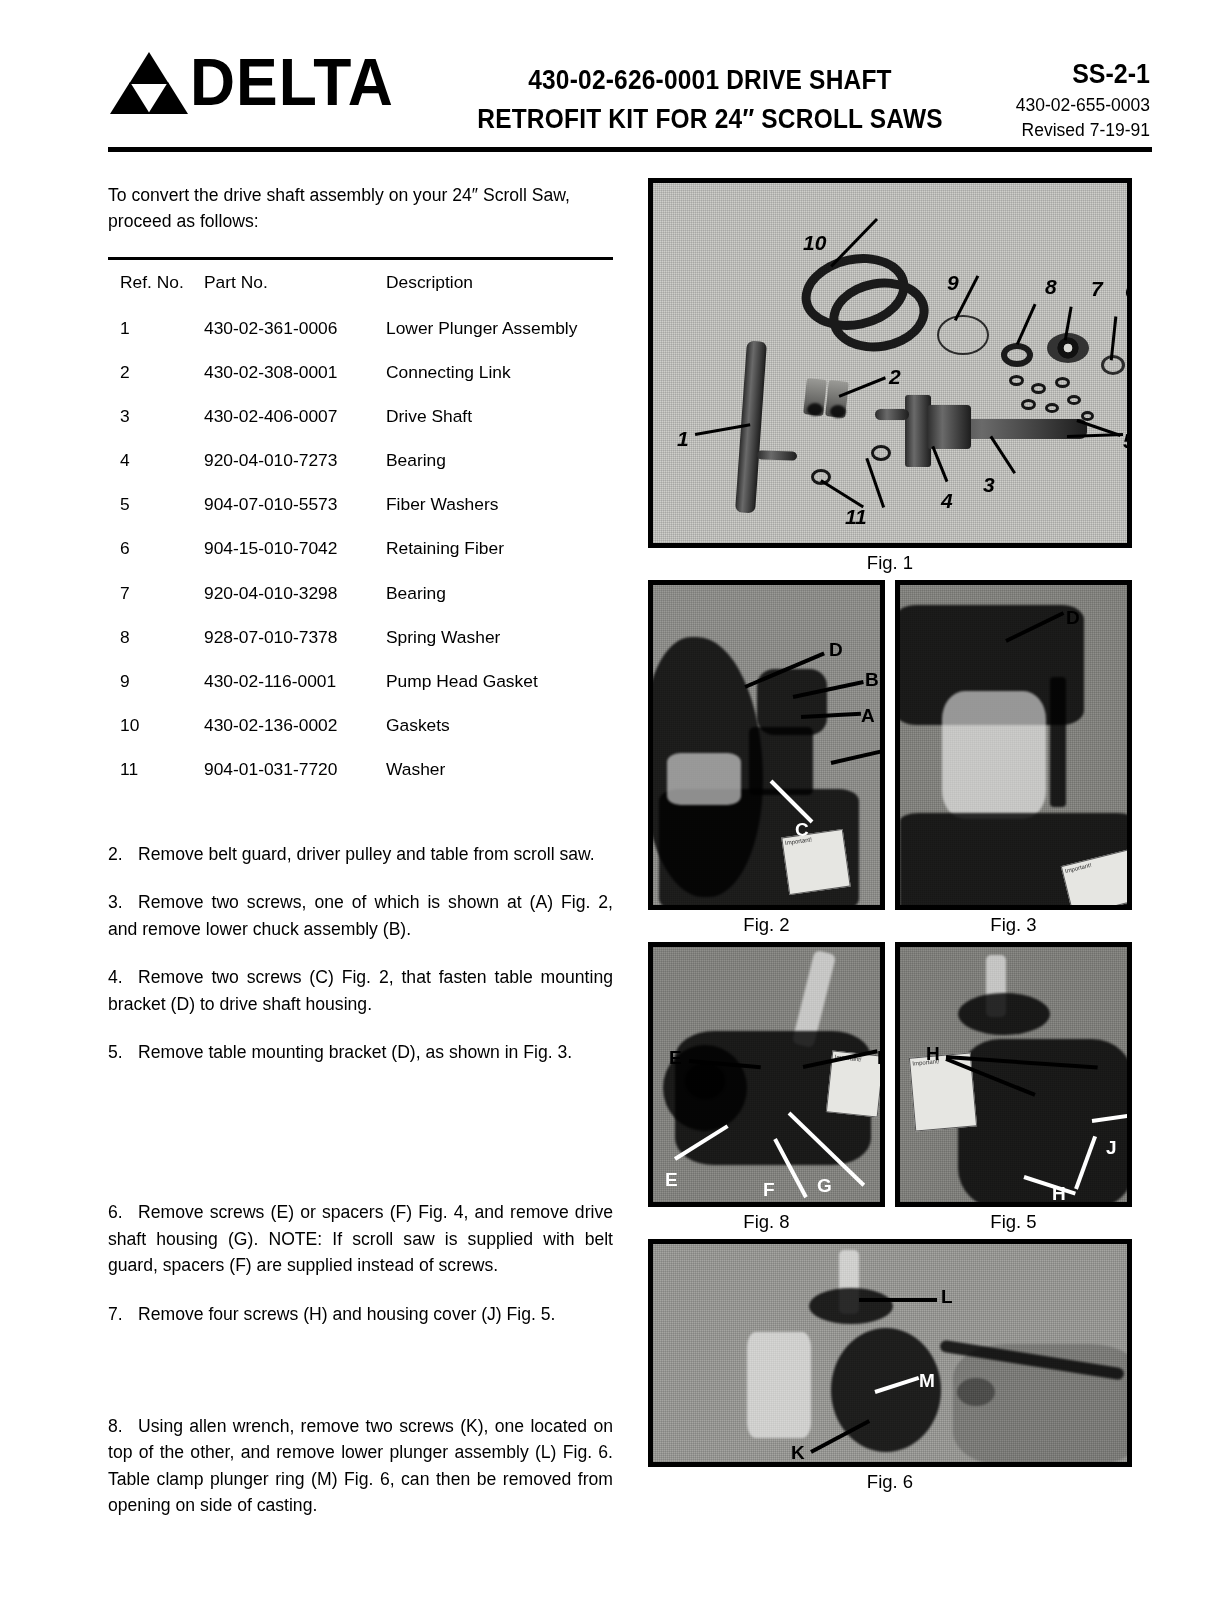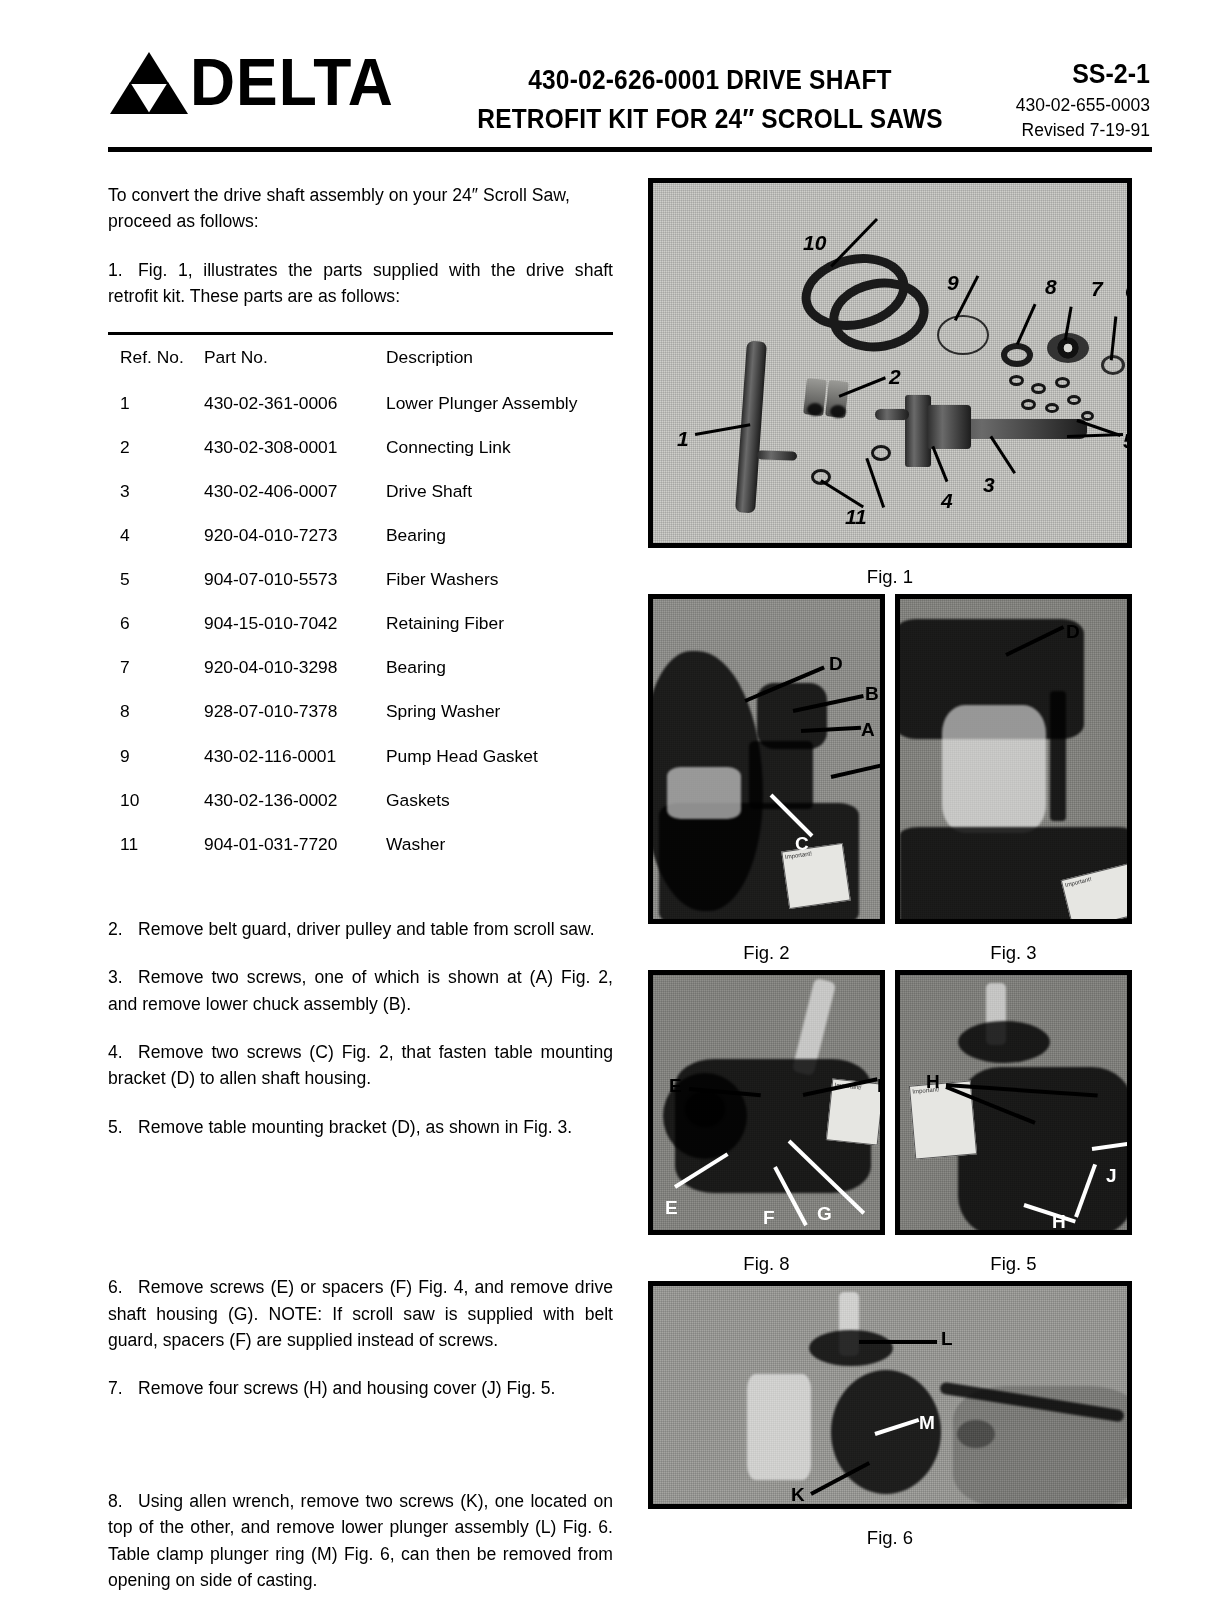--- a/index.html
+++ b/index.html
@@ -129,21 +129,21 @@
   }
   .figbox {
     border: 5px solid #000;
     background: #cfcfcb;
     position: relative;
     overflow: hidden;
   }
   .figcap {
     text-align: center;
     font-size: 18.5px;
-    padding: 18px 0 6px 0;
+    padding: 4px 0 6px 0;
   }
   .fig-row { display: flex; gap: 10px; }
   .fig-row > div { flex: 1; }
 
   
   .photo {
     position: absolute; inset: 0;
     background:
       repeating-linear-gradient(0deg, rgba(0,0,0,.10) 0 1px, rgba(0,0,0,0) 1px 2px),
       repeating-linear-gradient(90deg, rgba(0,0,0,.10) 0 1px, rgba(0,0,0,0) 1px 2px);
@@ -251,23 +251,20 @@
     <div class="doc-sub">Revised 7-19-91</div>
   </div>
 
   <div class="hrule"></div>
 </div>
 
 <div class="left-col">
 
   <p class="para noj">To convert the drive shaft assembly on your 24″ Scroll Saw, proceed as follows:</p>
 
-  <p class="para">
-    <span class="num">1.</span><span>Fig. 1, illustrates the parts supplied with the drive shaft retrofit kit. These parts are as follows:</span>
-  </p>
 
   <table class="parts-table">
     <thead>
       <tr>
         <th class="col-ref"><span class="col-ref-inner">Ref. No.</span></th>
         <th class="col-part">Part No.</th>
         <th class="col-desc">Description</th>
       </tr>
     </thead>
     <tbody>
@@ -333,21 +330,21 @@
 
   <p class="para">
     <span class="num">2.</span><span>Remove belt guard, driver pulley and table from scroll saw.</span>
   </p>
 
   <p class="para">
     <span class="num">3.</span><span>Remove two screws, one of which is shown at (A) Fig. 2, and remove lower chuck assembly (B).</span>
   </p>
 
   <p class="para">
-    <span class="num">4.</span><span>Remove two screws (C) Fig. 2, that fasten table mounting bracket (D) to allen shaft housing.</span>
+    <span class="num">4.</span><span>Remove two screws (C) Fig. 2, that fasten table mounting bracket (D) to drive shaft housing.</span>
   </p>
 
   <p class="para">
     <span class="num">5.</span><span>Remove table mounting bracket (D), as shown in Fig. 3.</span>
   </p>
 
   <div class="gap-b"></div>
 
   <p class="para">
     <span class="num">6.</span><span>Remove screws (E) or spacers (F) Fig. 4, and remove drive shaft housing (G). </span><b>NOTE:</b><span> If scroll saw is supplied with belt guard, spacers (F) are supplied instead of screws.</span>

